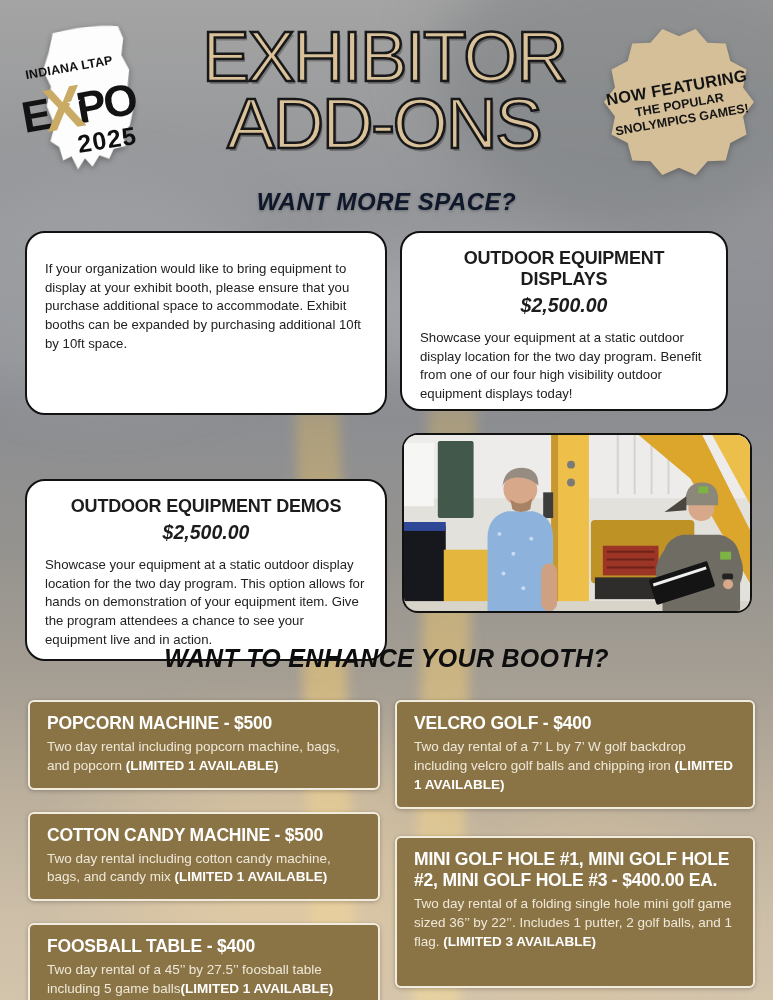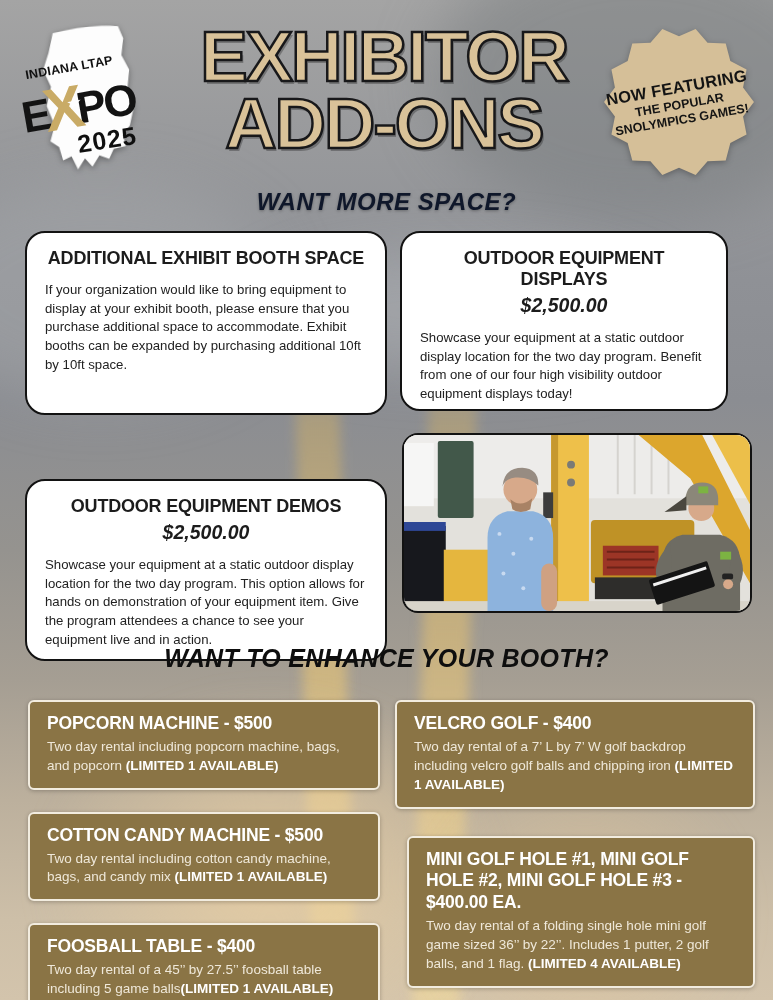--- a/index.html
+++ b/index.html
@@ -36,21 +36,21 @@
     display:flex;align-items:flex-end;font-weight:800;line-height:1;}
   .le{font-size:44px;color:#131313;}
   .lx{font-size:60px;color:#c9ab66;margin:0 -7px;position:relative;top:6px;}
   .lstar{position:absolute;left:47px;top:24px;font-size:15px;color:#ffffff;}
   .lpo{font-size:44px;color:#131313;letter-spacing:-2px;}
   .logo-year{position:absolute;top:106px;left:66px;transform:rotate(-7deg);
     font-size:25px;font-weight:800;color:#0f0f0f;letter-spacing:1px;}
 
   
   .title{position:absolute;left:176px;top:24px;width:416px;text-align:center;
-    font-weight:700;font-size:71px;line-height:.94;letter-spacing:-2px;color:#d9c299;
+    font-weight:400;font-size:71px;line-height:.94;letter-spacing:-2px;color:#d9c299;
     -webkit-text-stroke:2.5px #18181a;
     text-shadow:2px 3px 0 rgba(20,20,20,.30);}
 
   
   .badge{position:absolute;left:597px;top:25px;width:164px;height:154px;}
   .badge svg{width:100%;height:100%;filter:drop-shadow(0 2px 3px rgba(0,0,0,.28));}
   .badge-text{position:absolute;inset:0;display:flex;flex-direction:column;align-items:center;
     justify-content:center;transform:rotate(-10deg);color:#141414;text-align:center;gap:1px;}
   .b1{font-size:16.5px;font-weight:800;letter-spacing:.2px;}
   .b2{font-size:12.5px;font-weight:700;}
@@ -81,21 +81,21 @@
   
   .bcol{position:absolute;display:flex;flex-direction:column;}
   .bcol-left{left:28px;top:700px;width:352px;gap:22px;}
   .bcol-right{left:395px;top:700px;width:360px;gap:27px;}
   .bcard{background:#8a7445;border:2px solid #f2ecdf;border-radius:6px;
     padding:11px 17px 12px;box-sizing:border-box;color:#ffffff;
     box-shadow:0 1px 4px rgba(0,0,0,.25);}
   .bcard-title{font-weight:800;font-size:17.5px;letter-spacing:-.2px;line-height:1.25;}
   .bcard-body{margin-top:3px;font-size:13.5px;line-height:1.4;color:#efe8d9;}
   .bcard-limited{font-weight:800;color:#ffffff;}
-  .h78{min-height:78px;} .h95{min-height:95px;} .h152{min-height:152px;margin-left:12px;}
+  .h78{min-height:78px;} .h95{min-height:95px;} .h152{min-height:152px;}
 </style>
 </head>
 <body>
 
 <div class="page">
 
   <div class="bg-base"></div>
   <div class="bg-blob blob1"></div>
   <div class="bg-blob blob2"></div>
   <div class="bg-blob blob3"></div>
@@ -135,21 +135,20 @@
     <div class="badge-text">
       <div class="b1">NOW FEATURING</div>
       <div class="b2">THE POPULAR</div>
       <div class="b3">SNOLYMPICS GAMES!</div>
     </div>
   </div>
 
   <div class="space-heading">WANT MORE SPACE?</div>
 
   <div class="card card1">
-    <div class="card-title">ADDITIONAL EXHIBIT BOOTH SPACE</div>
     <div class="card-body">If your organization would like to bring equipment to display at your exhibit booth, please ensure that you purchase additional space to accommodate. Exhibit booths can be expanded by purchasing additional 10ft by 10ft space.</div>
   </div>
 
   <div class="card card2">
     <div class="card-title">OUTDOOR EQUIPMENT DISPLAYS</div>
     <div class="card-price">$2,500.00</div>
     <div class="card-body">Showcase your equipment at a static outdoor display location for the two day program. Benefit from one of our four high visibility outdoor equipment displays today!</div>
   </div>
 
   <div class="card card3">
@@ -236,17 +235,17 @@
     </div>
   </div>
 
   <div class="bcol bcol-right">
     <div class="bcard h95">
       <div class="bcard-title">VELCRO GOLF - $400</div>
       <div class="bcard-body"><span>Two day rental of a 7’ L by 7’ W golf backdrop including velcro golf balls and chipping iron</span><span class="bcard-limited"> (LIMITED 1 AVAILABLE)</span></div>
     </div>
     <div class="bcard h152">
       <div class="bcard-title">MINI GOLF HOLE #1, MINI GOLF HOLE #2, MINI GOLF HOLE #3 - $400.00 EA.</div>
-      <div class="bcard-body"><span>Two day rental of a folding single hole mini golf game sized 36’’ by 22’’. Includes 1 putter, 2 golf balls, and 1 flag.</span><span class="bcard-limited"> (LIMITED 4 AVAILABLE)</span></div>
+      <div class="bcard-body"><span>Two day rental of a folding single hole mini golf game sized 36’’ by 22’’. Includes 1 putter, 2 golf balls, and 1 flag.</span><span class="bcard-limited"> (LIMITED 3 AVAILABLE)</span></div>
     </div>
   </div>
 
 </div>
 
 </body></html>

